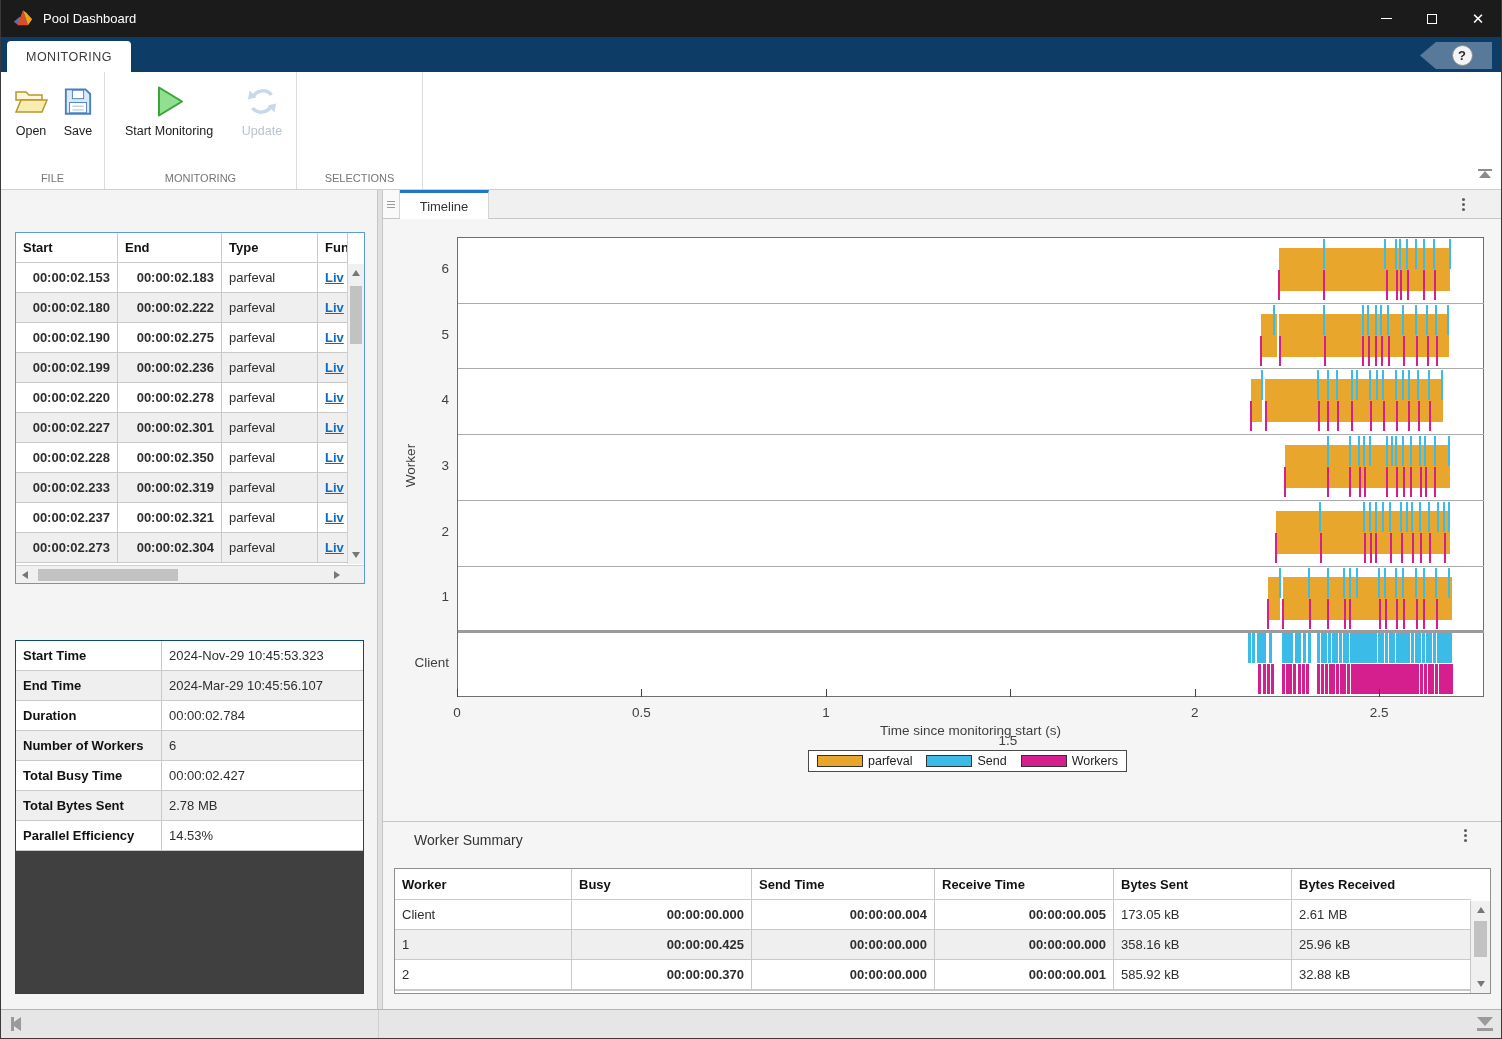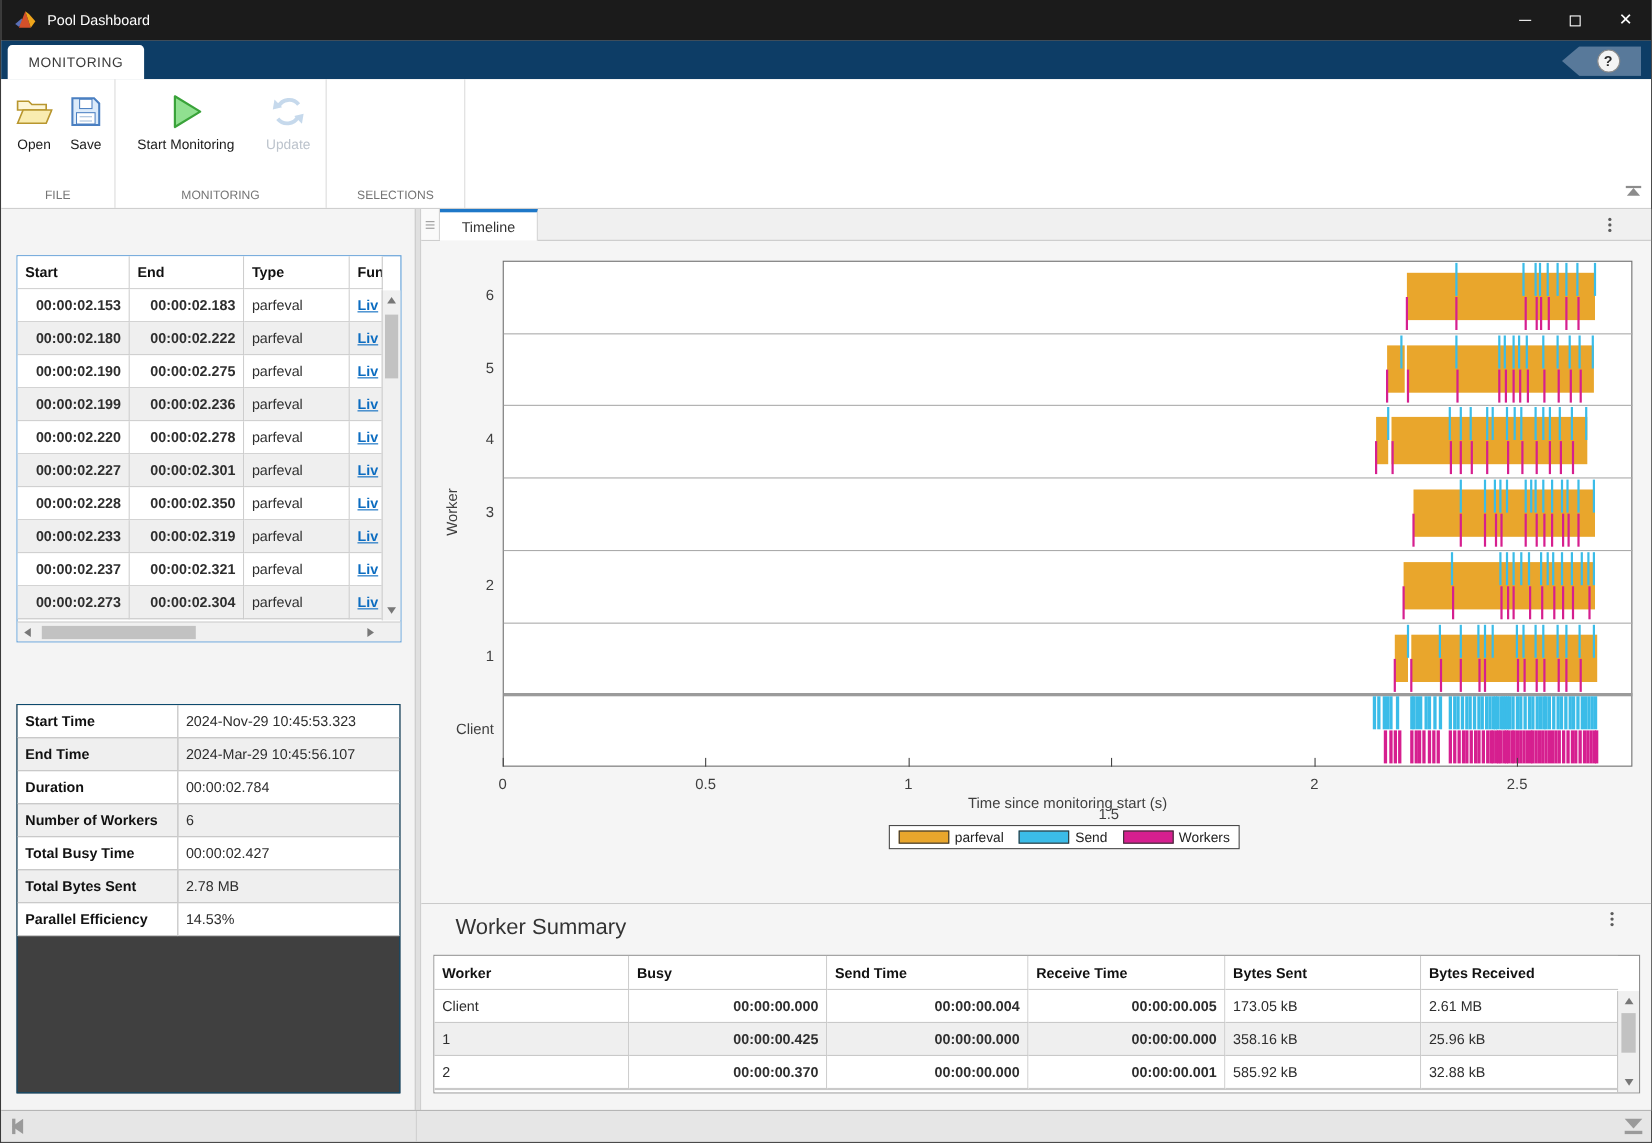--- a/index.html
+++ b/index.html
@@ -91,21 +91,21 @@
   .xtick { position:absolute; width:1px; height:8px; background:#444; }
   .xtick-label { position:absolute; font-size:13.5px; color:#3f3f3f; transform:translateX(-50%); }
   .x-axis-label { position:absolute; font-size:13.5px; color:#3f3f3f; transform:translateX(-50%); }
   .legend { position:absolute; background:#fff; border:1px solid #4a4a4a; display:flex; align-items:center; padding:3px 8px; gap:14px; }
   .legend-item { display:flex; align-items:center; gap:5px; }
   .legend-swatch { width:46px; height:12px; border:1px solid #333; }
   .legend-label { font-size:12.5px; color:#222; }
 
   
   .ws-panel { position:absolute; left:0; top:632px; width:100%; height:188px; background:#f5f5f5; }
-  .ws-title { position:absolute; left:31px; top:10px; font-size:20px; color:#333; }
+  .ws-title { position:absolute; left:31px; top:10px; font-size:14px; color:#333; }
   .ws-kebab { position:absolute; right:22px; top:12px; }
   .ws-tablewrap { position:absolute; left:11px; top:46px; width:1097px; border:1px solid #8f8f8f; background:#fff; }
   .ws-grid { display:grid; grid-template-columns:177px 180px 183px 179px 178px 179px; }
   .ws-grid .cell:nth-child(6n) { border-right:none; }
   .ws-grid .cell.hdr { height:31px; }
   .ws-vscroll { position:absolute; right:0; top:32px; bottom:0; width:20px; background:#f0f0f0; border-left:1px solid #c6c6c6; }
   .ws-vscroll .thumb { position:absolute; left:3px; width:13px; background:#c2c2c2; }
   .ws-partial { height:3px; background:#fff; border-top:1px solid #c9c9c9; }
 
   

